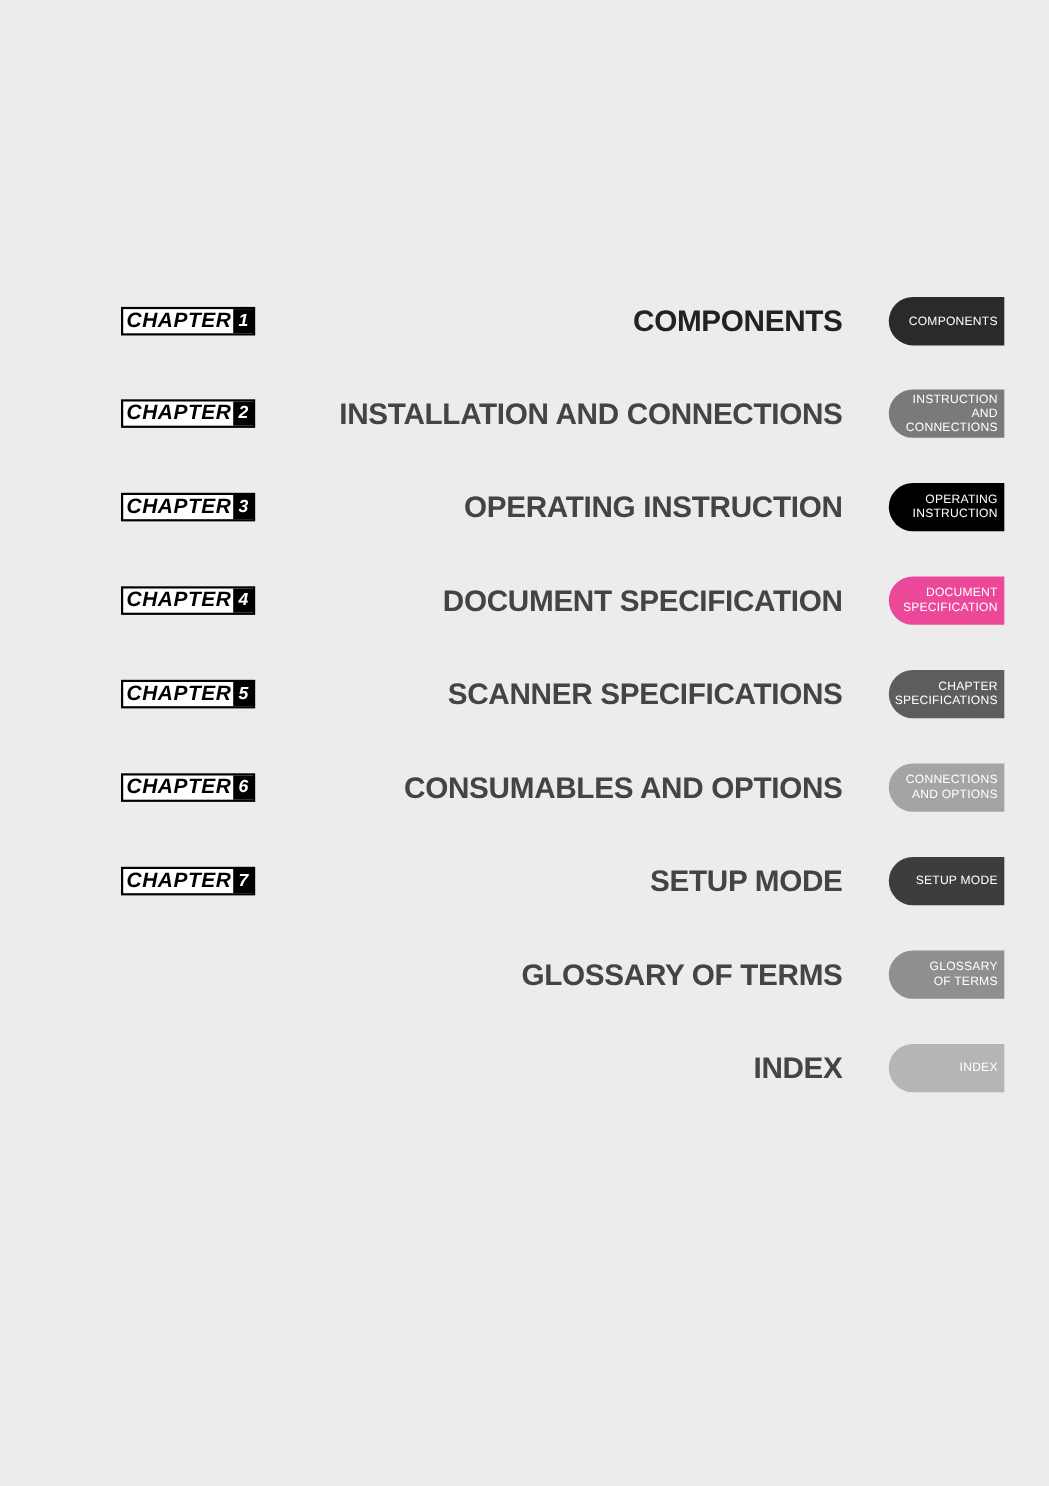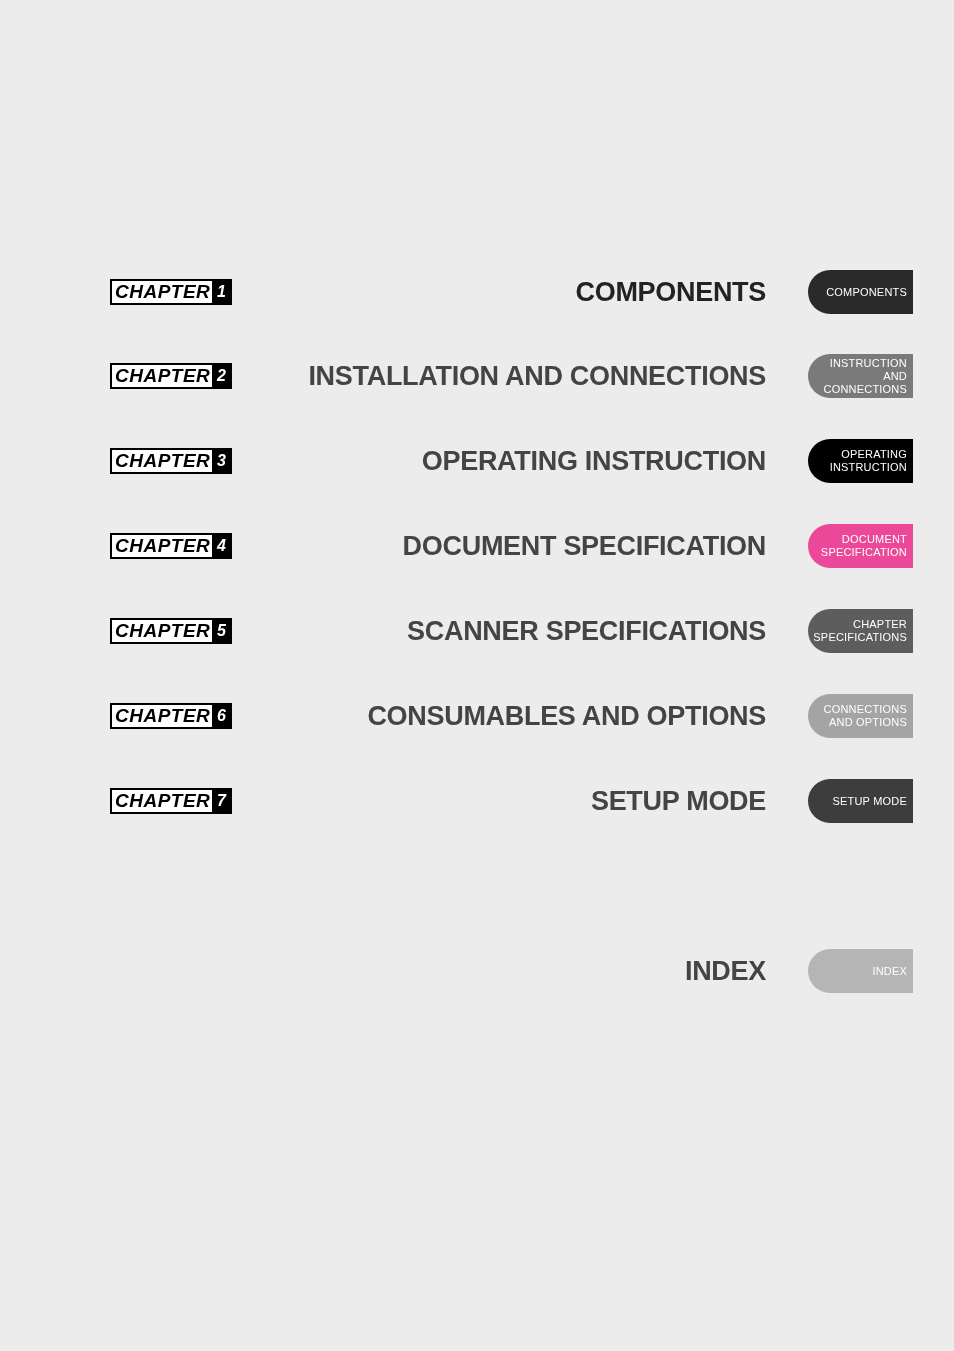--- a/index.html
+++ b/index.html
@@ -160,19 +160,26 @@
     <div class="row" style="top: 777px; height: 48px;">
       <div class="chapter-badge">
         <span class="chapter-word">CHAPTER</span>
         <span class="chapter-num">7</span>
       </div>
       <div class="section-title" style="color: rgb(68, 68, 68);">SETUP MODE</div>
       <div class="tab" style="background: rgb(61, 61, 61);">
         <div class="tab-text">SETUP MODE</div>
       </div>
     </div>
+    <div class="row" style="top: 862px; height: 48px;">
+      <div class="section-title" style="color: rgb(68, 68, 68);">GLOSSARY OF TERMS</div>
+      <div class="tab" style="background: rgb(143, 143, 143);">
+        <div class="tab-text">GLOSSARY
+OF TERMS</div>
+      </div>
+    </div>
     <div class="row" style="top: 947px; height: 48px;">
       <div class="section-title" style="color: rgb(68, 68, 68);">INDEX</div>
       <div class="tab" style="background: rgb(181, 181, 181);">
         <div class="tab-text">INDEX</div>
       </div>
     </div>
   </div>
 
 </body></html>

